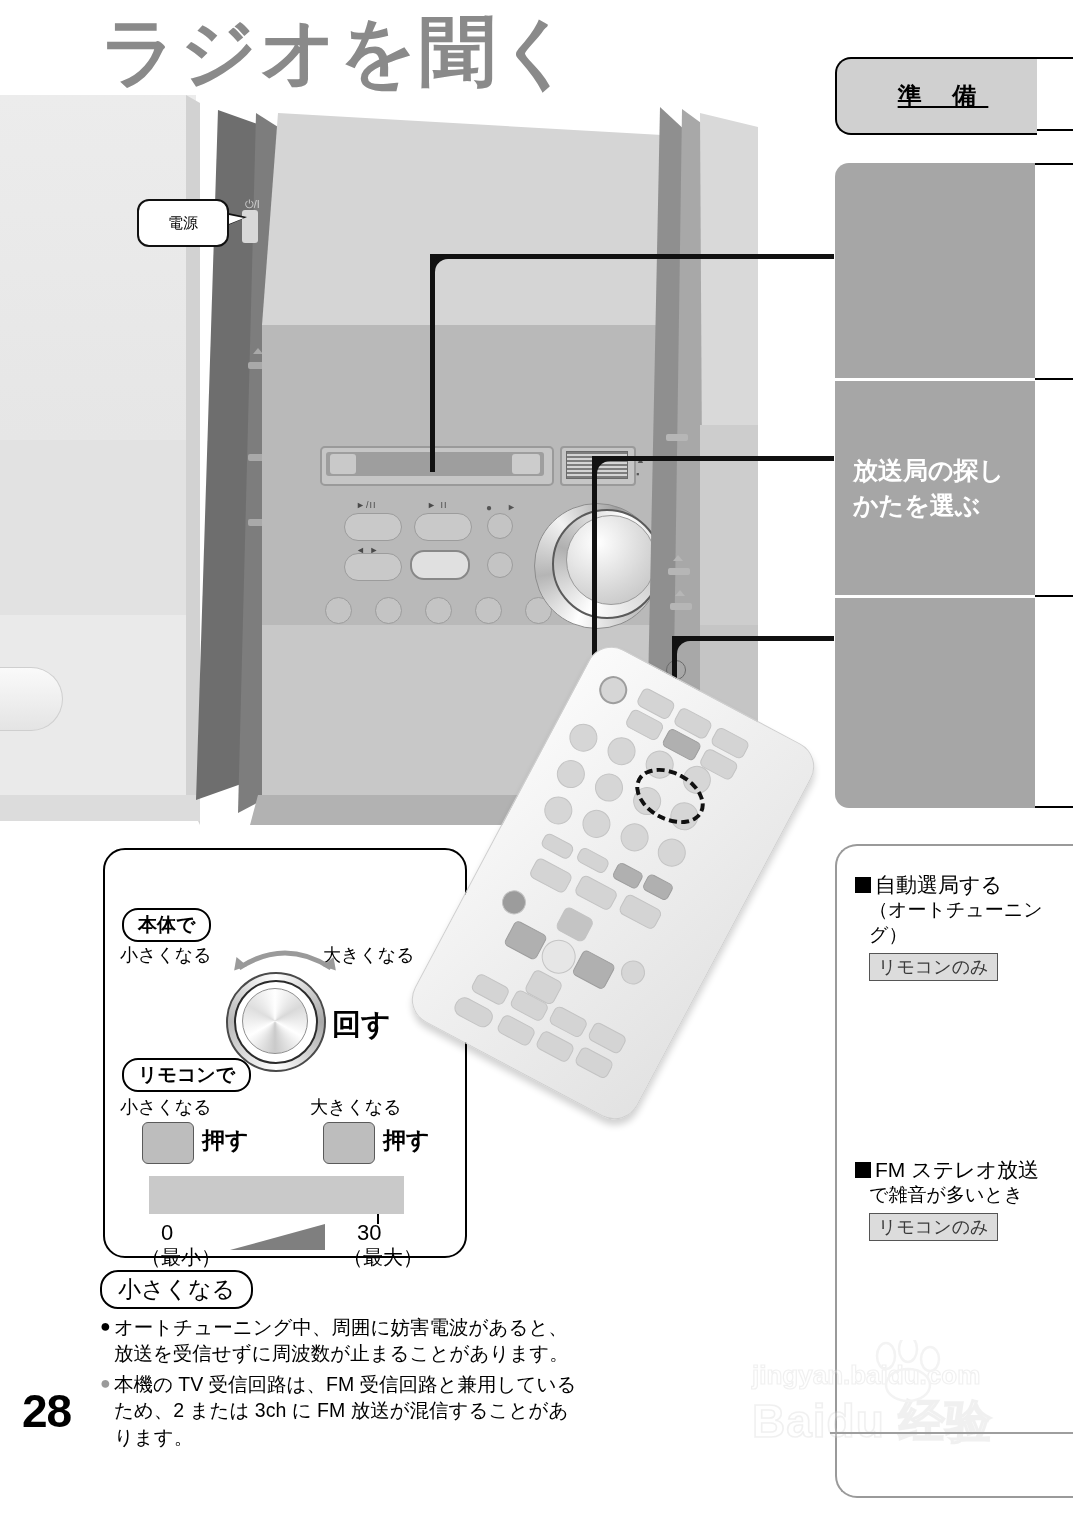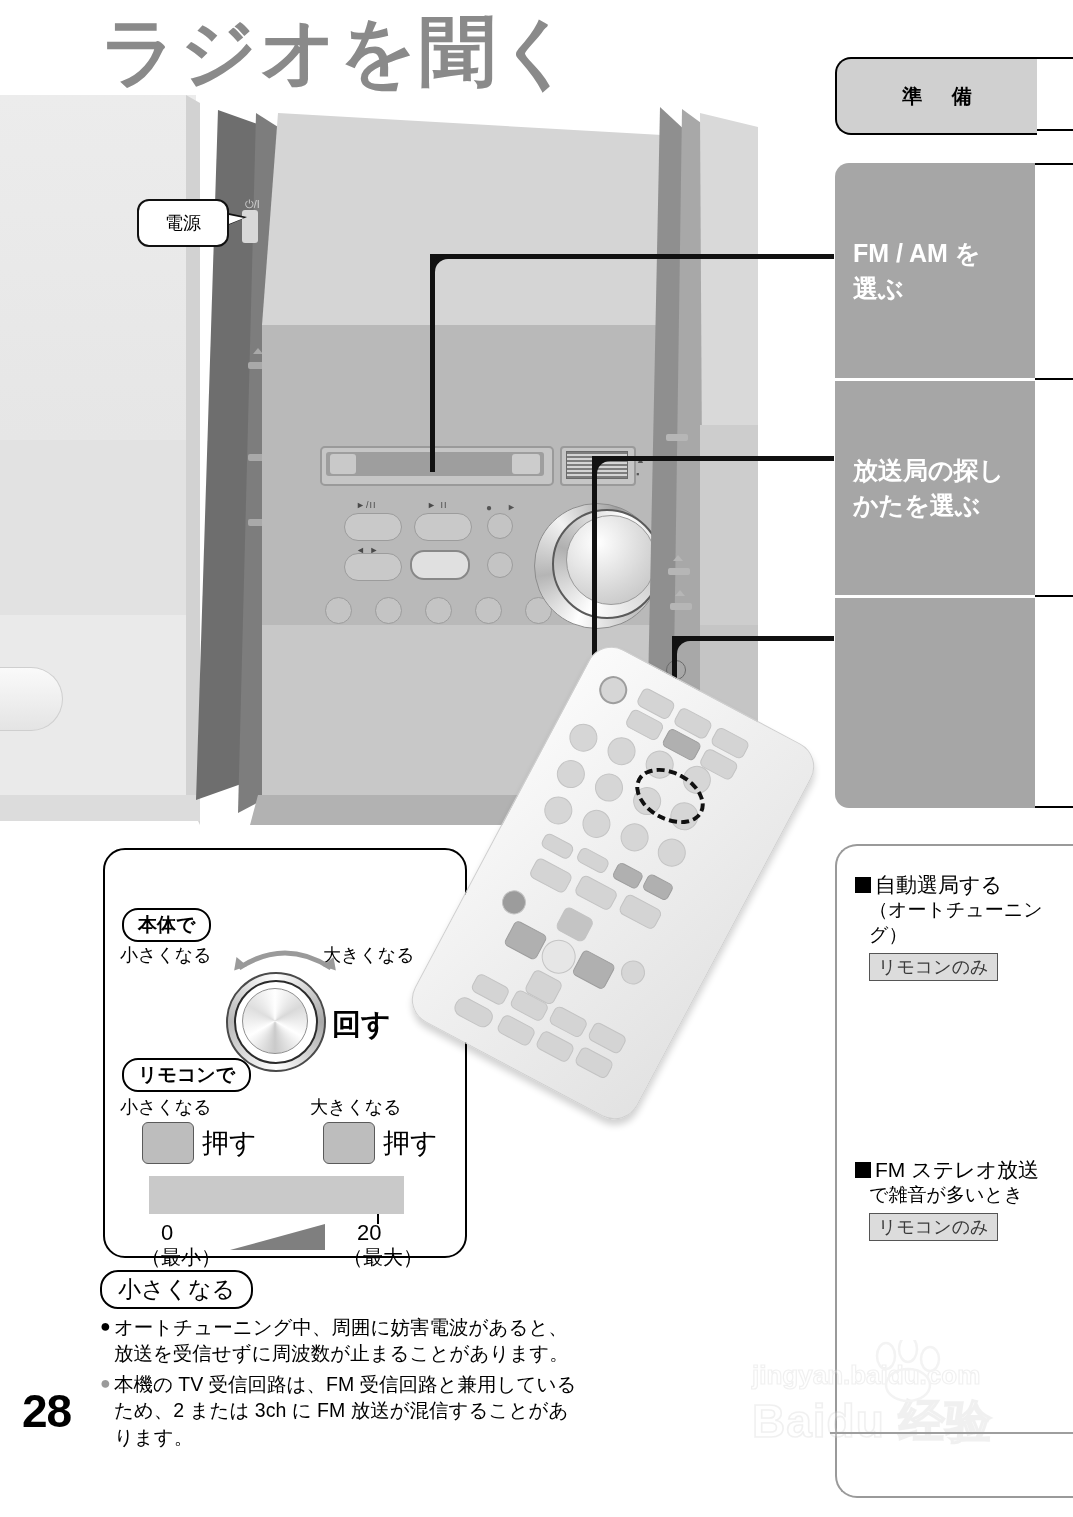--- a/index.html
+++ b/index.html
@@ -104,21 +104,21 @@
          border-right:5px solid transparent;border-bottom:6px solid #b6b6b6;}
   .rtri2{left:675px;top:495px;width:0;height:0;border-left:5px solid transparent;
          border-right:5px solid transparent;border-bottom:6px solid #b6b6b6;}
   .jack{left:666px;top:565px;width:18px;height:18px;border-radius:50%;border:1.5px solid #6a6a6a;}
   .rfoot{left:650px;top:690px;width:115px;height:32px;background:#b8b8b8;
          clip-path:polygon(10px 0,100% 4px,92% 100%,0 100%);}
 
   
   #power-callout{left:137px;top:199px;width:88px;height:44px;background:#fff;
                  border:2px solid #111;border-radius:12px;display:flex;align-items:center;
-                 justify-content:center;font-size:18px;z-index:8;}
+                 justify-content:center;font-size:15px;z-index:8;}
   #power-tail{left:219px;top:211px;width:0;height:0;z-index:7;
               border-top:6px solid transparent;border-bottom:12px solid transparent;
               border-left:28px solid #111;}
   #power-tail2{left:219px;top:213px;width:0;height:0;z-index:8;
               border-top:5px solid transparent;border-bottom:10px solid transparent;
               border-left:25px solid #fff;}
 
   
   #remote{left:487px;top:672px;width:270px;height:430px;z-index:6;}
   .rem-body{left:0;top:0;width:250px;height:420px;
@@ -144,21 +144,21 @@
   .lcorner{border:5px solid #111;border-right:none;border-bottom:none;
            border-top-left-radius:18px;background:transparent;}
   #c1{left:430px;top:254px;width:22px;height:22px;}
   #c2{left:592px;top:456px;width:22px;height:22px;}
   #c3{left:672px;top:636px;width:22px;height:22px;}
 
   
   #prep-box{left:835px;top:57px;width:200px;height:74px;background:#d0d0d0;
             border:2px solid #000;border-radius:16px 0 0 16px;border-right:none;
             display:flex;align-items:center;justify-content:center;}
-  #prep-label{font-size:20px;font-weight:bold;letter-spacing:12px;padding-left:12px;}
+  #prep-label{font-size:24px;font-weight:bold;letter-spacing:12px;padding-left:12px;text-decoration:underline;}
   #prep-line-t{left:1033px;top:57px;width:40px;height:2px;background:#000;}
   #prep-line-b{left:1033px;top:129px;width:40px;height:2px;background:#000;}
 
   #steps{left:835px;top:163px;width:200px;height:645px;background:#a6a6a6;
          border-radius:14px 0 0 14px;}
   .step{position:absolute;left:0;width:200px;color:#fff;font-weight:bold;
         font-size:25px;line-height:1.38;padding:0 18px;box-sizing:border-box;
         display:flex;flex-direction:column;justify-content:center;}
   #step1{top:0;height:215px;}
   #step2{top:217px;height:215px;}
@@ -201,21 +201,21 @@
             border:2px solid #4a4a4a;}
   #knob-mid{left:129px;top:130px;width:80px;height:80px;border-radius:50%;
             background:#fff;border:2px solid #2b2b2b;}
   #knob-in{left:137px;top:138px;width:64px;height:64px;border-radius:50%;
            background:conic-gradient(from 0deg,#ffffff,#d9d9d9,#ffffff,#cacaca,#ffffff,#dedede,#ffffff);
            border:1px solid #8f8f8f;}
   #vol-turn{left:227px;top:155px;position:absolute;font-size:29px;font-weight:bold;}
   .presskey{position:absolute;width:50px;height:40px;background:#bdbdbd;
             border:1.5px solid #5a5a5a;border-radius:6px;}
   #key-down{left:37px;top:272px;} #key-up{left:218px;top:272px;}
-  .press-label{position:absolute;font-size:27px;font-weight:normal;}
+  .press-label{position:absolute;font-size:23px;font-weight:bold;}
   #press1{left:97px;top:275px;} #press2{left:278px;top:275px;}
   #vol-bar{left:44px;top:326px;width:255px;height:38px;background:#c9c9c9;}
   #wedge{left:125px;top:374px;width:0;height:0;border-left:95px solid transparent;
          border-bottom:26px solid #7f7f7f;}
   .vnum{position:absolute;font-size:22px;}
   #v0{left:56px;top:370px;} #v50{left:252px;top:370px;}
   .vmin{position:absolute;font-size:20px;}
   #vmin0{left:36px;top:394px;text-align:right;} #vmin50{left:238px;top:394px;}
   #tick50{left:272px;top:364px;width:2px;height:10px;background:#000;}
 
@@ -381,24 +381,20 @@
 <div class="abs" id="prep-box">
   <span id="prep-label">準 備</span>
 </div>
 
 <div class="abs side-rule" id="sr1"></div>
 <div class="abs side-rule" id="sr2"></div>
 <div class="abs side-rule" id="sr3"></div>
 <div class="abs side-rule" id="sr4"></div>
 
 <div class="abs" id="steps">
-  <div class="step" id="step1">
-    <span>FM / AM を</span>
-    <span>選ぶ</span>
-  </div>
   <div class="step-div" id="sd1"></div>
   <div class="step" id="step2">
     <span>放送局の探し</span>
     <span>かたを選ぶ</span>
   </div>
   <div class="step-div" id="sd2"></div>
 </div>
 
 <div class="abs" id="subpanel">
   <div class="sub-item" id="sub1">
@@ -436,21 +432,21 @@
   <div class="presskey" id="key-down"></div>
   <div class="press-label" id="press1">押す</div>
   <div class="presskey" id="key-up"></div>
   <div class="press-label" id="press2">押す</div>
 
   <div class="abs" id="vol-bar"></div>
   <div class="abs" id="wedge"></div>
   <div class="abs" id="tick50"></div>
   <div class="vnum" id="v0">0</div>
   <div class="vmin" id="vmin0">（最小）</div>
-  <div class="vnum" id="v50">20</div>
+  <div class="vnum" id="v50">30</div>
   <div class="vmin" id="vmin50">（最大）</div>
 </div>
 
 <div class="abs" id="notes">
   <span id="notes-pill">小さくなる</span>
   <div class="note">
     <span class="bullet b-black">●</span>
     <span>オートチューニング中、周囲に妨害電波があると、放送を受信せずに周波数が止まることがあります。</span>
   </div>
   <div class="note">

